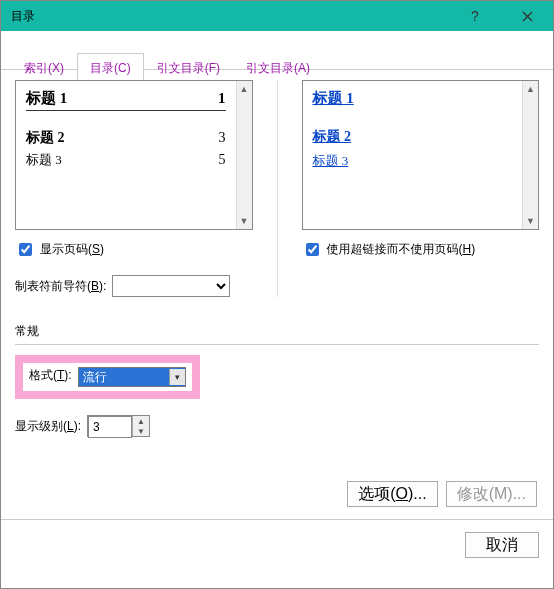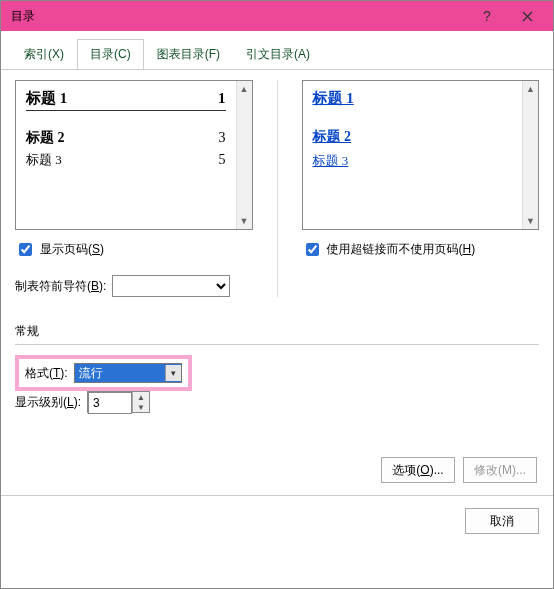--- a/index.html
+++ b/index.html
@@ -11,41 +11,42 @@
     width: 554px;
     height: 589px;
     overflow: hidden;
     border: 1px solid #888;
   }
   .titlebar {
     display: flex;
     align-items: center;
     height: 30px;
     padding: 0 6px 0 10px;
-    background: #ec4899;
+    background: #14b8a6;
+    gap: 12px;
   }
   .titlebar .title { flex: 1; font-size: 12px; }
   .titlebar .tbtn {
     width: 40px; height: 28px;
     display: flex; align-items: center; justify-content: center;
     font-size: 14px; color: #333;
   }
   .tabs {
     display: flex;
     padding: 8px 10px 0 10px;
     border-bottom: 1px solid #ccc;
     gap: 0;
   }
   .tab {
     padding: 6px 12px 6px 12px;
     border: 1px solid transparent;
     border-bottom: none;
     position: relative;
-    top: 0;
-    color: #14532d;
+    top: 14px;
+    color: #a21caf;
     font-size: 12px;
   }
   .tab.active {
     border-color: #ccc;
     background: #fff;
   }
   .content {
     padding: 10px 14px 0 14px;
   }
   .row-previews {
@@ -110,22 +111,22 @@
     width: 1px; background: #ddd; align-self: stretch;
   }
   .general {
     margin-top: 26px;
   }
   .general .hdr {
     font-size: 12px; margin-bottom: 4px;
   }
   .general .line { height: 1px; background: #ccc; margin-bottom: 10px; }
   .format-row {
-    display: inline-flex; align-items: center; gap: 6px;
-    border: 4px solid #f9a8d4;
+    display: inline-flex; align-items: flex-start; gap: 6px;
+    border: 8px solid #f9a8d4;
     padding: 4px 6px;
   }
   .format-select {
     width: 108px; height: 20px;
     background: #2a72d4; color: #fff;
     border: 1px solid #777;
     display: flex; align-items: center; justify-content: space-between;
     padding: 0 4px; font-size: 12px;
   }
   .format-select .chev {
@@ -153,21 +154,21 @@
   .lower-buttons {
     display: flex; justify-content: flex-end; gap: 8px;
     margin-top: 44px;
     padding-right: 2px;
   }
   .btn {
     min-width: 74px; height: 26px;
     border: 1px solid #aaa;
     background: #fdfdfd;
     display: flex; align-items: center; justify-content: center;
-    font-size: 12px;
+    font-size: 16px;
     padding: 0 10px;
   }
   .btn.disabled { color: #999; }
   .footer {
     height: 1px; background: #ccc; margin: 12px -14px 0 -14px;
   }
   .dialog-buttons {
     display: flex; justify-content: flex-end; gap: 10px;
     padding: 12px 14px;
   }
@@ -185,21 +186,21 @@
   <div class="tbtn">
     <svg width="11" height="11" viewBox="0 0 11 11">
         <path d="M1 1 L10 10 M10 1 L1 10" stroke="#333" stroke-width="1.4"></path>
       </svg>
   </div>
 </div>
 
 <div class="tabs">
   <div class="tab">索引(X)</div>
   <div class="tab active">目录(C)</div>
-  <div class="tab">图表目录(F)</div>
+  <div class="tab">引文目录(F)</div>
   <div class="tab">引文目录(A)</div>
 </div>
 
 <div class="content">
 
   <div class="row-previews">
 
     <div class="col">
       <div class="preview-box">
         <div class="preview-inner">
@@ -265,21 +266,21 @@
     <div class="format-row">
       <span class="lbl">
         <span>格式(</span><span class="u">T</span><span>):</span>
       </span>
       <div class="format-select">
         <span>流行</span>
         <span class="chev">▾</span>
       </div>
     </div>
 
-    <div class="field-row" style="margin-top:0">
+    <div class="field-row" style="margin-top:16px">
       <span class="lbl">
         <span>显示级别(</span><span class="u">L</span><span>):</span>
       </span>
       <div class="spinner">
         <input type="text" value="3" style="">
         <div class="btns">
           <div>▲</div>
           <div>▼</div>
         </div>
       </div>

